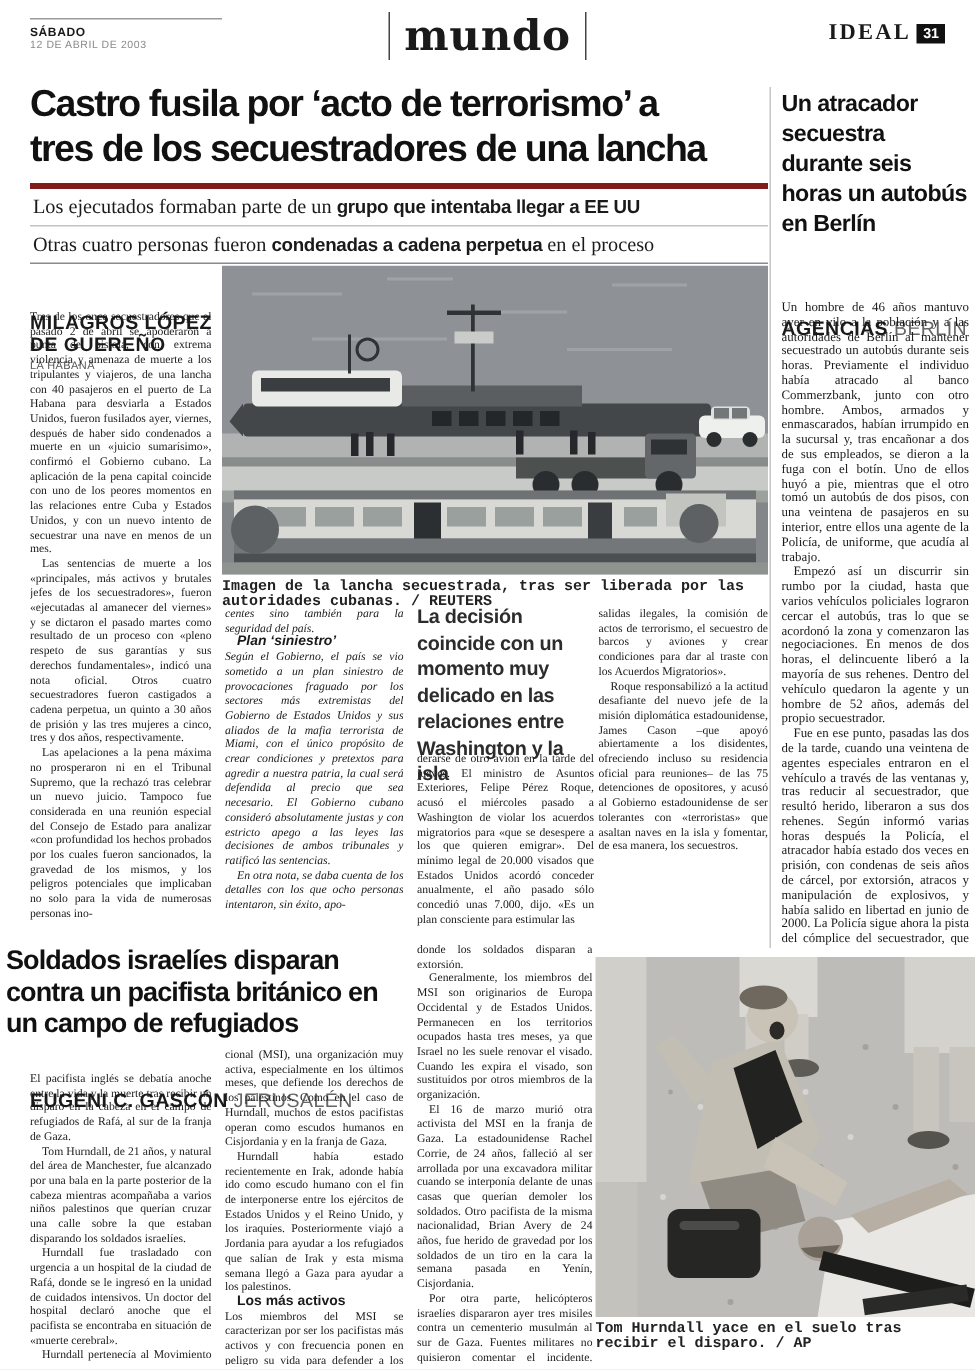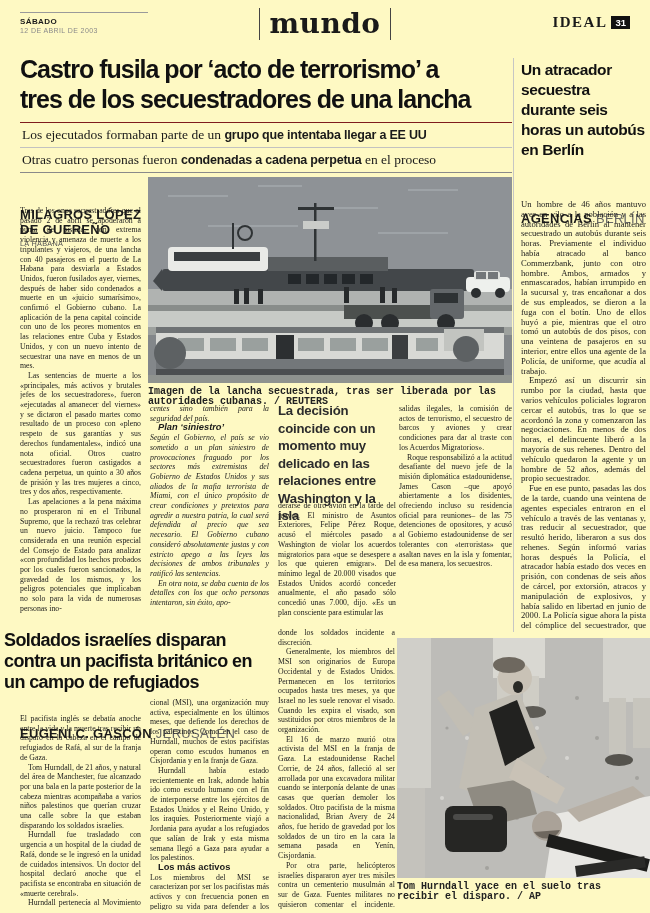--- a/index.html
+++ b/index.html
@@ -1,18 +1,18 @@
 <!DOCTYPE html>
 <html><head>
 <meta charset="utf-8">
 <style>
   html,body{margin:0;padding:0;background:#e8e8e6;}
   .page{
     position:relative;width:650px;height:913px;margin:0 auto;
-    background:#fef9c3;color:#1a1a1a;overflow:hidden;
+    background:#ffffff;color:#1a1a1a;overflow:hidden;
     font-family:"Liberation Serif", serif;
   }
   .abs{position:absolute;}
 
   
   .date-block{left:20px;top:12px;width:128px;border-top:1px solid #9a9a9a;padding-top:4px;}
   .date-day{font-family:"Liberation Sans",sans-serif;font-weight:bold;font-size:8px;letter-spacing:.4px;}
   .date-date{font-family:"Liberation Sans",sans-serif;font-size:7px;color:#8a8a8a;letter-spacing:.4px;margin-top:1px;}
   .section-block{left:0;top:8px;width:650px;text-align:center;}
   .section-inner{display:inline-flex;align-items:center;gap:9px;}
@@ -21,21 +21,21 @@
   .brand-block{right:20px;top:14px;display:flex;align-items:center;gap:4px;}
   .brand-name{font-family:"Liberation Serif",serif;font-weight:bold;font-size:15px;letter-spacing:1.5px;}
   .page-num-box{background:#111;color:#fff;font-family:"Liberation Sans",sans-serif;font-weight:bold;
     font-size:9.5px;padding:1px 4px;line-height:11px;}
 
   
   .lead-headline{left:20px;top:54px;width:496px;
     font-family:"Liberation Sans",sans-serif;font-weight:bold;font-size:25px;line-height:30px;
     letter-spacing:-1px;color:#111;}
   .lead-headline .hl{display:block;}
-  .subheads{left:20px;top:122px;width:492px;border-top:1px solid #7f1d1d;border-bottom:1px solid #8a8a8a;}
+  .subheads{left:20px;top:122px;width:492px;border-top:4px solid #7f1d1d;border-bottom:1px solid #8a8a8a;}
   .subhead-row{padding:4px 0 4px 2px;font-size:13.5px;line-height:16px;}
   .subhead-row + .subhead-row{border-top:1px solid #c2c2c0;}
   .sh-bold{font-family:"Liberation Sans",sans-serif;font-weight:bold;font-size:12.5px;letter-spacing:-.2px;}
 
   
   .byline{font-family:"Liberation Sans",sans-serif;font-weight:bold;font-size:13px;letter-spacing:.3px;margin-top:27px;}
   .byline .place{font-weight:normal;color:#666;text-align:center;}
   .byline2{font-family:"Liberation Sans",sans-serif;font-size:7.3px;letter-spacing:.3px;color:#555;margin-top:2px;}
 
   
@@ -232,21 +232,21 @@
   </div>
 
   <div class="abs body-text" style="left:150px;top:698px;width:119px;height:212px;">
     <p class="cont">cional (MSI), una organización muy activa, especialmente en los últimos meses, que defiende los derechos de los palestinos. Como en el caso de Hurndall, muchos de estos pacifistas operan como escudos humanos en Cisjordania y en la franja de Gaza.</p>
     <p>Hurndall había estado recientemente en Irak, adonde había ido como escudo humano con el fin de interponerse entre los ejércitos de Estados Unidos y el Reino Unido, y los iraquíes. Posteriormente viajó a Jordania para ayudar a los refugiados que salían de Irak y esta misma semana llegó a Gaza para ayudar a los palestinos.</p>
     <p class="inline-subhead">Los más activos</p>
     <p class="cont">Los miembros del MSI se caracterizan por ser los pacifistas más activos y con frecuencia ponen en peligro su vida para defender a los palestinos, especialmente en zonas</p>
   </div>
 
   <div class="abs body-text" style="left:278px;top:628px;width:117px;height:282px;">
-    <p class="cont">donde los soldados incidente a discreción.</p>
+    <p class="cont">donde los soldados disparan a extorsión.</p>
     <p>Generalmente, los miembros del MSI son originarios de Europa Occidental y de Estados Unidos. Permanecen en los territorios ocupados hasta tres meses, ya que Israel no les suele renovar el visado. Cuando les expira el visado, son sustituidos por otros miembros de la organización.</p>
     <p>El 16 de marzo murió otra activista del MSI en la franja de Gaza. La estadounidense Rachel Corrie, de 24 años, falleció al ser arrollada por una excavadora militar cuando se interponía delante de unas casas que querían demoler los soldados. Otro pacifista de la misma nacionalidad, Brian Avery de 24 años, fue herido de gravedad por los soldados de un tiro en la cara la semana pasada en Yenín, Cisjordania.</p>
     <p>Por otra parte, helicópteros israelíes dispararon ayer tres misiles contra un cementerio musulmán al sur de Gaza. Fuentes militares no quisieron comentar el incidente. Soldados y militantes palestinos se enzarzaron en un tiroteo al sur de la franja, con tres militantes heridos.</p>
   </div>
 
   <div class="abs" style="left:397px;top:638px;width:253px;height:240px;">
     <svg class="photo-frame" width="253" height="240" viewBox="0 0 253 240">
       <rect width="253" height="240" fill="#bdbcb8"></rect>
       <g fill="#a3a29e">
         <circle cx="30" cy="120" r="2"></circle>

